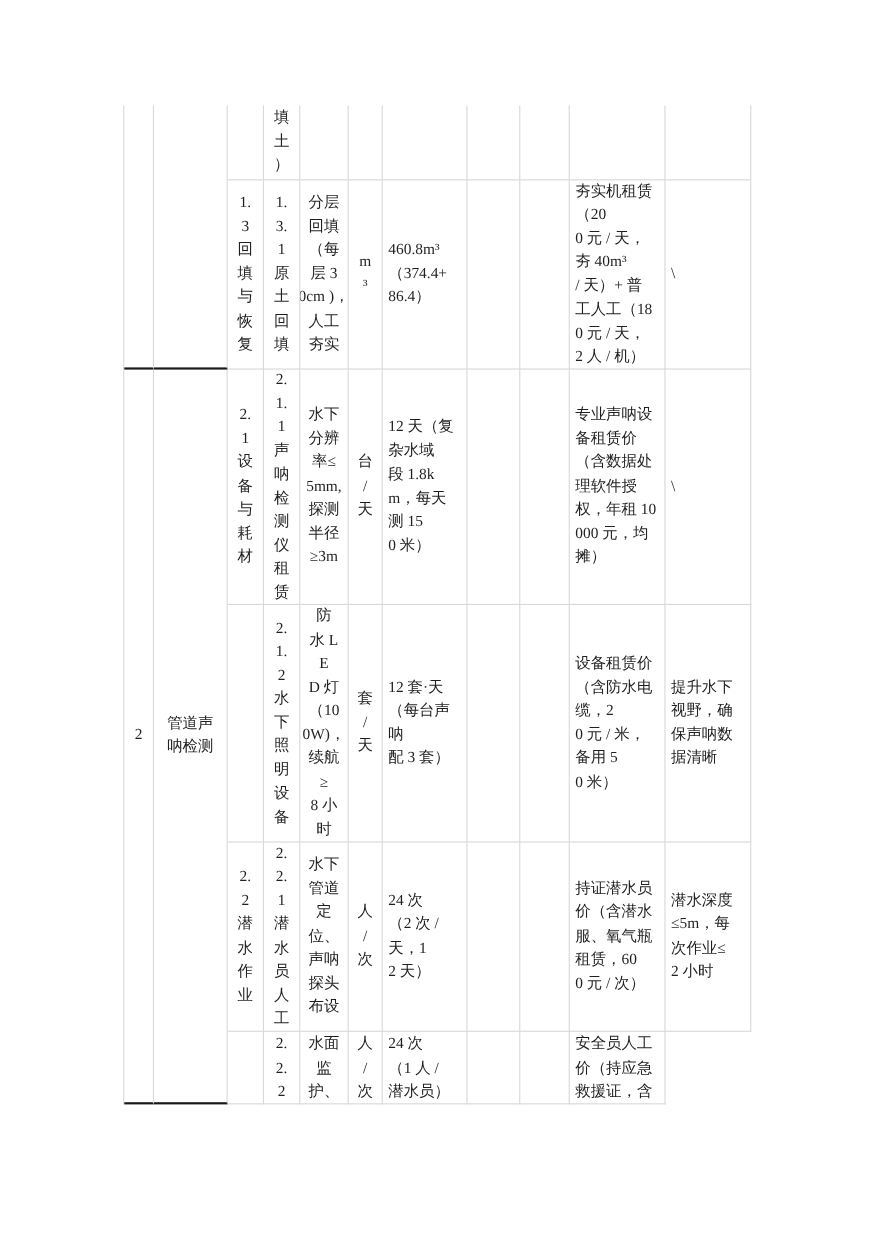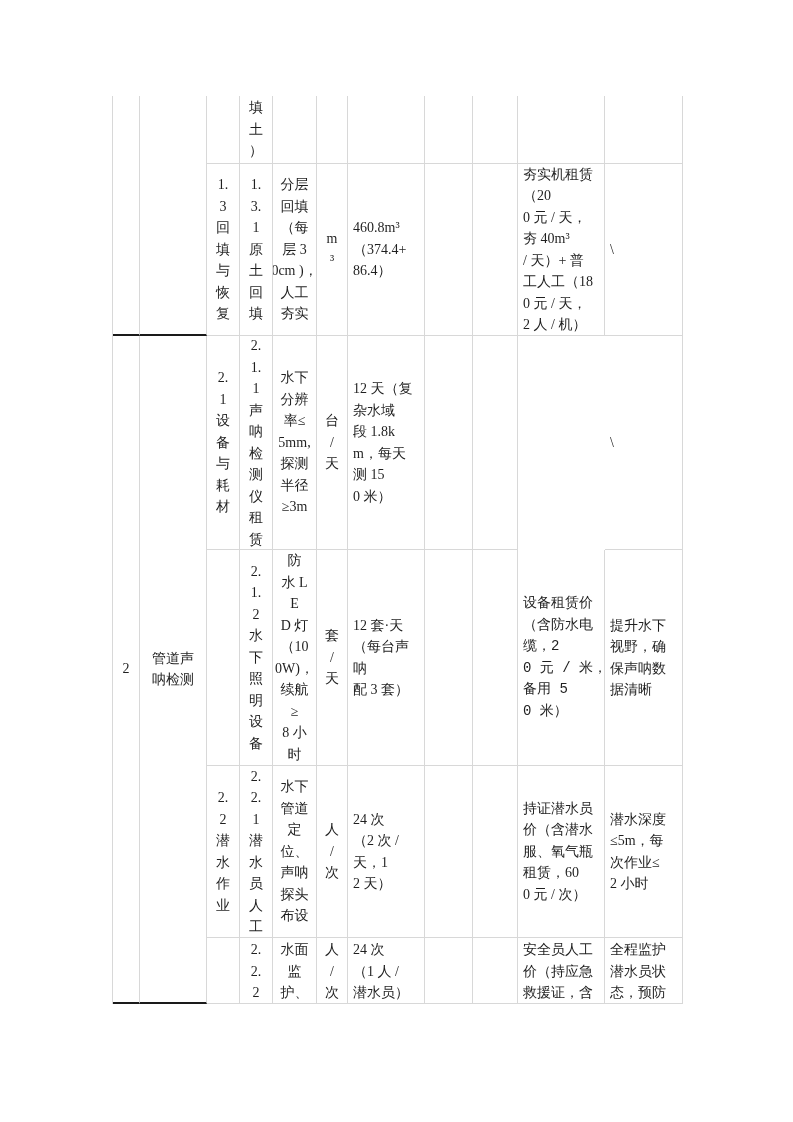--- a/index.html
+++ b/index.html
@@ -135,20 +135,27 @@
 /
 天</div>
       <div class="cell left" style="grid-area: 3 / 7 / span 1 / span 1;">12 天（复
 杂水域
 段 1.8k
 m，每天
 测 15
 0 米）</div>
       <div class="cell" style="grid-area: 3 / 8 / span 1 / span 1;"></div>
       <div class="cell" style="grid-area: 3 / 9 / span 1 / span 1;"></div>
+      <div class="cell left" style="grid-area: 3 / 10 / span 1 / span 1;">专业声呐设
+备租赁价
+（含数据处
+理软件授
+权，年租 10
+000 元，均
+摊）</div>
       <div class="cell left" style="grid-area: 3 / 11 / span 1 / span 1;">\</div>
       <div class="cell" style="grid-area: 4 / 3 / span 1 / span 1;"></div>
       <div class="cell" style="grid-area: 4 / 4 / span 1 / span 1;">2.
 1.
 2
 水
 下
 照
 明
 设
@@ -165,21 +172,21 @@
 时</div>
       <div class="cell" style="grid-area: 4 / 6 / span 1 / span 1;">套
 /
 天</div>
       <div class="cell left" style="grid-area: 4 / 7 / span 1 / span 1;">12 套·天
 （每台声
 呐
 配 3 套）</div>
       <div class="cell" style="grid-area: 4 / 8 / span 1 / span 1;"></div>
       <div class="cell" style="grid-area: 4 / 9 / span 1 / span 1;"></div>
-      <div class="cell left" style="grid-area: 4 / 10 / span 1 / span 1; font-family: Liberation Mono, monospace;">设备租赁价
+      <div class="cell left" style="grid-area: 4 / 10 / span 1 / span 1;">设备租赁价
 （含防水电
 缆，2
 0 元 / 米，
 备用 5
 0 米）</div>
       <div class="cell left" style="grid-area: 4 / 11 / span 1 / span 1;">提升水下
 视野，确
 保声呐数
 据清晰</div>
       <div class="cell" style="grid-area: 5 / 3 / span 1 / span 1;">2.
@@ -232,17 +239,14 @@
 /
 次</div>
       <div class="cell left top" style="grid-area: 6 / 7 / span 1 / span 1;">24 次
 （1 人 /
 潜水员）</div>
       <div class="cell" style="grid-area: 6 / 8 / span 1 / span 1;"></div>
       <div class="cell" style="grid-area: 6 / 9 / span 1 / span 1;"></div>
       <div class="cell left top" style="grid-area: 6 / 10 / span 1 / span 1; text-align: center;">安全员人工
 价（持应急
 救援证，含</div>
-      <div class="cell left top" style="grid-area: 6 / 11 / span 1 / span 1;">全程监护
-潜水员状
-态，预防</div>
     </div>
 </div>
 
 </body></html>

